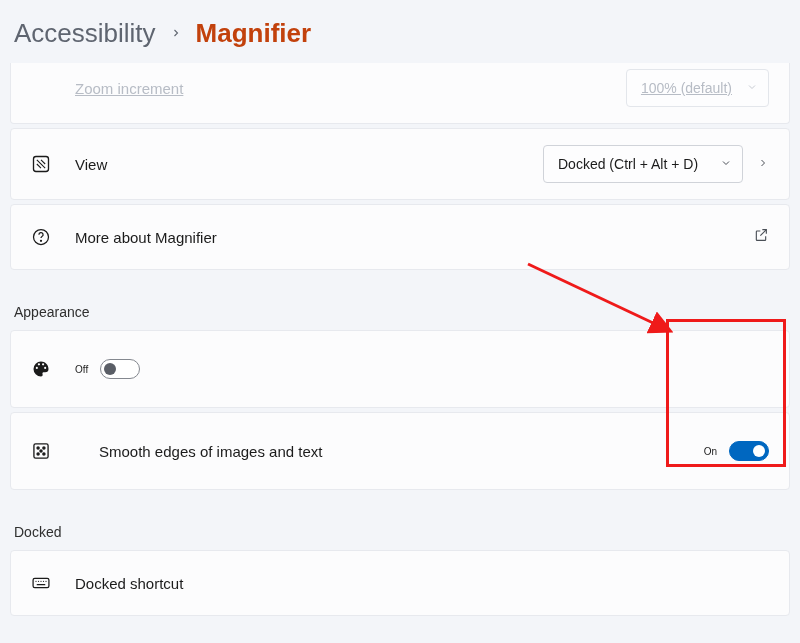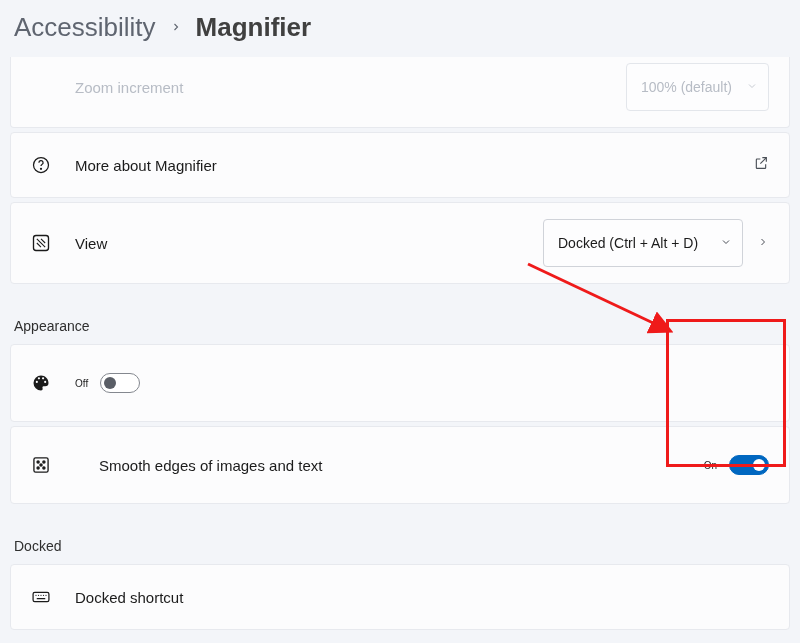--- a/index.html
+++ b/index.html
@@ -8,58 +8,58 @@
     background: #f3f5f9;
     width: 800px;
     height: 643px;
     overflow: hidden;
     color: #1b1b1b;
   }
   .breadcrumb {
     display: flex;
     align-items: center;
     gap: 14px;
-    padding: 12px 14px 18px 14px;
+    padding: 18px 14px 18px 14px;
     font-size: 26px;
     text-align: center;
   }
   .breadcrumb .parent { color: #5f6570; font-weight: 500; cursor: pointer; }
   .breadcrumb .sep { color: #5f6570; font-size: 18px; }
-  .breadcrumb .current { font-weight: 600; color: #404040; }
+  .breadcrumb .current { font-weight: 600; color: #c2410c; }
 
   .content { padding: 0 10px; }
 
   .card {
     background: #fcfcfd;
     border: 1px solid #e7e9ee;
     border-radius: 4px;
     margin-bottom: 4px;
     display: flex;
     align-items: center;
     padding: 16px 20px;
     min-height: 66px;
     position: relative;
   }
-  .card.first-cut { margin-top: -4px; padding-top: 6px; min-height: 34px; border-top: none; border-radius: 0 0 4px 4px;}
+  .card.first-cut { margin-top: -4px; padding-top: 6px; min-height: 34px; border-top: none; border-radius: 0 0 4px 4px; text-decoration: underline;}
   .card .icon-slot {
     width: 44px;
     display: flex;
     align-items: center;
     justify-content: flex-start;
   }
   .card .text-block { flex: 1; }
   .card .title { font-size: 15px; color: #1b1b1b; }
   .card .subtitle { font-size: 12px; color: #5f6570; margin-top: 2px; }
   .card .trailing { display: flex; align-items: center; gap: 14px; }
 
   .select-box {
     border: 1px solid #d0d3d9;
     background: #fdfdfe;
     border-radius: 4px;
-    height: 48px;
+    height: 38px;
     display: flex;
     align-items: center;
     padding: 0 10px 0 14px;
     font-size: 14px;
     color: #1b1b1b;
     gap: 14px;
     cursor: pointer;
     min-width: 120px;
     justify-content: space-between;
   }
@@ -150,42 +150,20 @@
           <svg class="mini-chev" viewBox="0 0 24 24" fill="none" stroke="currentColor" stroke-width="2">
               <polyline points="6 9 12 15 18 9"></polyline>
             </svg>
         </span>
       </div>
     </div>
   </div>
 
   <div class="card">
     <div class="icon-slot">
-      <svg class="small-icon" viewBox="0 0 24 24" fill="none" stroke="#1b1b1b" stroke-width="1.5">
-        <circle cx="12" cy="12" r="9"></circle>
-        <path d="M9.5 9.2a2.5 2.5 0 1 1 3.6 2.2c-.9.5-1.1 1-1.1 1.9"></path>
-        <circle cx="12" cy="16.6" r="0.6" fill="#1b1b1b"></circle>
-      </svg>
-    </div>
-    <div class="text-block">
-      <div class="title">More about Magnifier</div>
-    </div>
-    <div class="trailing">
-      <span>
-        <svg class="small-icon" style="width:16px;height:16px" viewBox="0 0 24 24" fill="none" stroke="#4a4f57" stroke-width="1.7">
-          <path d="M14 4h6v6"></path>
-            <path d="M20 4 L11 13"></path>
-          <path d="M19 14v5a1 1 0 0 1-1 1H6a1 1 0 0 1-1-1V7a1 1 0 0 1 1-1h5"></path>
-        </svg>
-      </span>
-    </div>
-  </div>
-
-  <div class="card">
-    <div class="icon-slot">
       <svg class="small-icon" viewBox="0 0 24 24" fill="none" stroke="#1b1b1b" stroke-width="1.6">
         <rect x="3" y="3" width="18" height="18" rx="3"></rect>
         <path d="M7 7 L17 17 M7 12 L12 17 M12 7 L17 12" stroke-width="1.3"></path>
       </svg>
     </div>
     <div class="text-block">
       <div class="title">View</div>
     </div>
     <div class="trailing">
       <div class="select-box" style="min-width:200px;">
@@ -193,20 +171,42 @@
         <span class="chev">
           <svg class="mini-chev" viewBox="0 0 24 24" fill="none" stroke="currentColor" stroke-width="2">
               <polyline points="6 9 12 15 18 9"></polyline>
             </svg>
         </span>
       </div>
       <span class="chev">
         <svg class="mini-chev" viewBox="0 0 24 24" fill="none" stroke="#4a4f57" stroke-width="2">
             <polyline points="9 6 15 12 9 18"></polyline>
           </svg>
+      </span>
+    </div>
+  </div>
+
+  <div class="card">
+    <div class="icon-slot">
+      <svg class="small-icon" viewBox="0 0 24 24" fill="none" stroke="#1b1b1b" stroke-width="1.5">
+        <circle cx="12" cy="12" r="9"></circle>
+        <path d="M9.5 9.2a2.5 2.5 0 1 1 3.6 2.2c-.9.5-1.1 1-1.1 1.9"></path>
+        <circle cx="12" cy="16.6" r="0.6" fill="#1b1b1b"></circle>
+      </svg>
+    </div>
+    <div class="text-block">
+      <div class="title">More about Magnifier</div>
+    </div>
+    <div class="trailing">
+      <span>
+        <svg class="small-icon" style="width:16px;height:16px" viewBox="0 0 24 24" fill="none" stroke="#4a4f57" stroke-width="1.7">
+          <path d="M14 4h6v6"></path>
+            <path d="M20 4 L11 13"></path>
+          <path d="M19 14v5a1 1 0 0 1-1 1H6a1 1 0 0 1-1-1V7a1 1 0 0 1 1-1h5"></path>
+        </svg>
       </span>
     </div>
   </div>
 
   <div class="section-label">Appearance</div>
 
   <div class="card" style="min-height:78px;">
     <div class="icon-slot">
       <svg class="small-icon" viewBox="0 0 24 24" fill="#1b1b1b">
         <path d="M12 3a9 9 0 1 0 0 18c1.3 0 2-.9 2-2 0-.6-.3-1-.3-1.6 0-1 .8-1.4 1.8-1.4H17a4 4 0 0 0 4-4c0-5-4-9-9-9Zm-5 9a1.3 1.3 0 1 1 0-2.6A1.3 1.3 0 0 1 7 12Zm2.5-4.3A1.3 1.3 0 1 1 9.5 5a1.3 1.3 0 0 1 0 2.7Zm5 0A1.3 1.3 0 1 1 14.5 5a1.3 1.3 0 0 1 0 2.7ZM17 12a1.3 1.3 0 1 1 0-2.6A1.3 1.3 0 0 1 17 12Z"></path>

